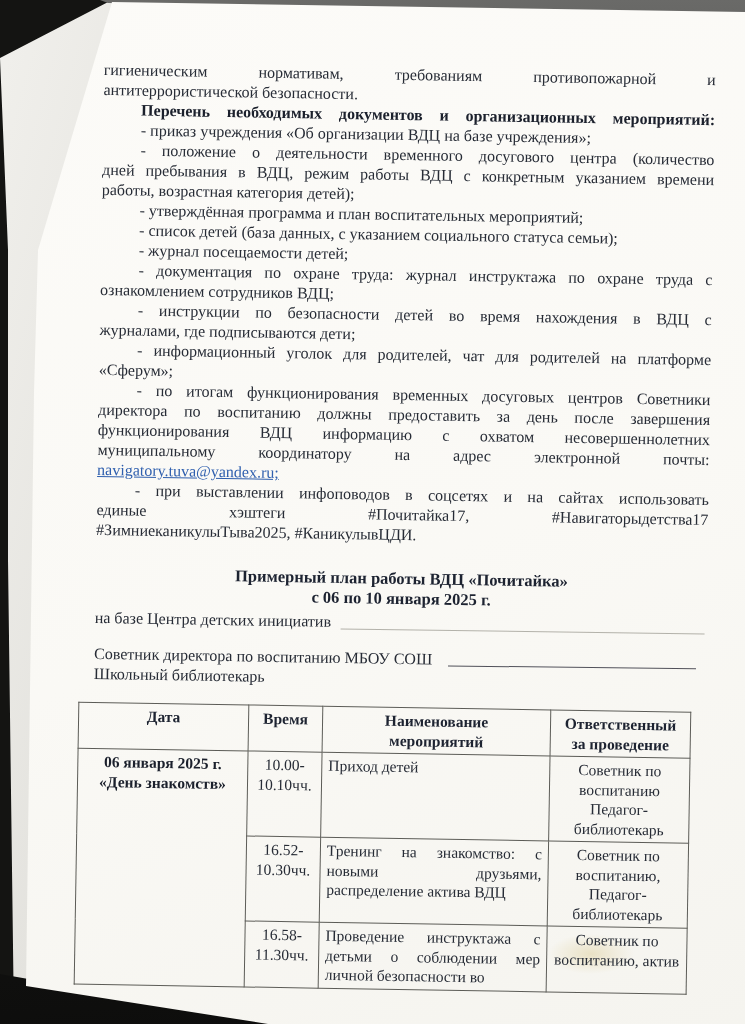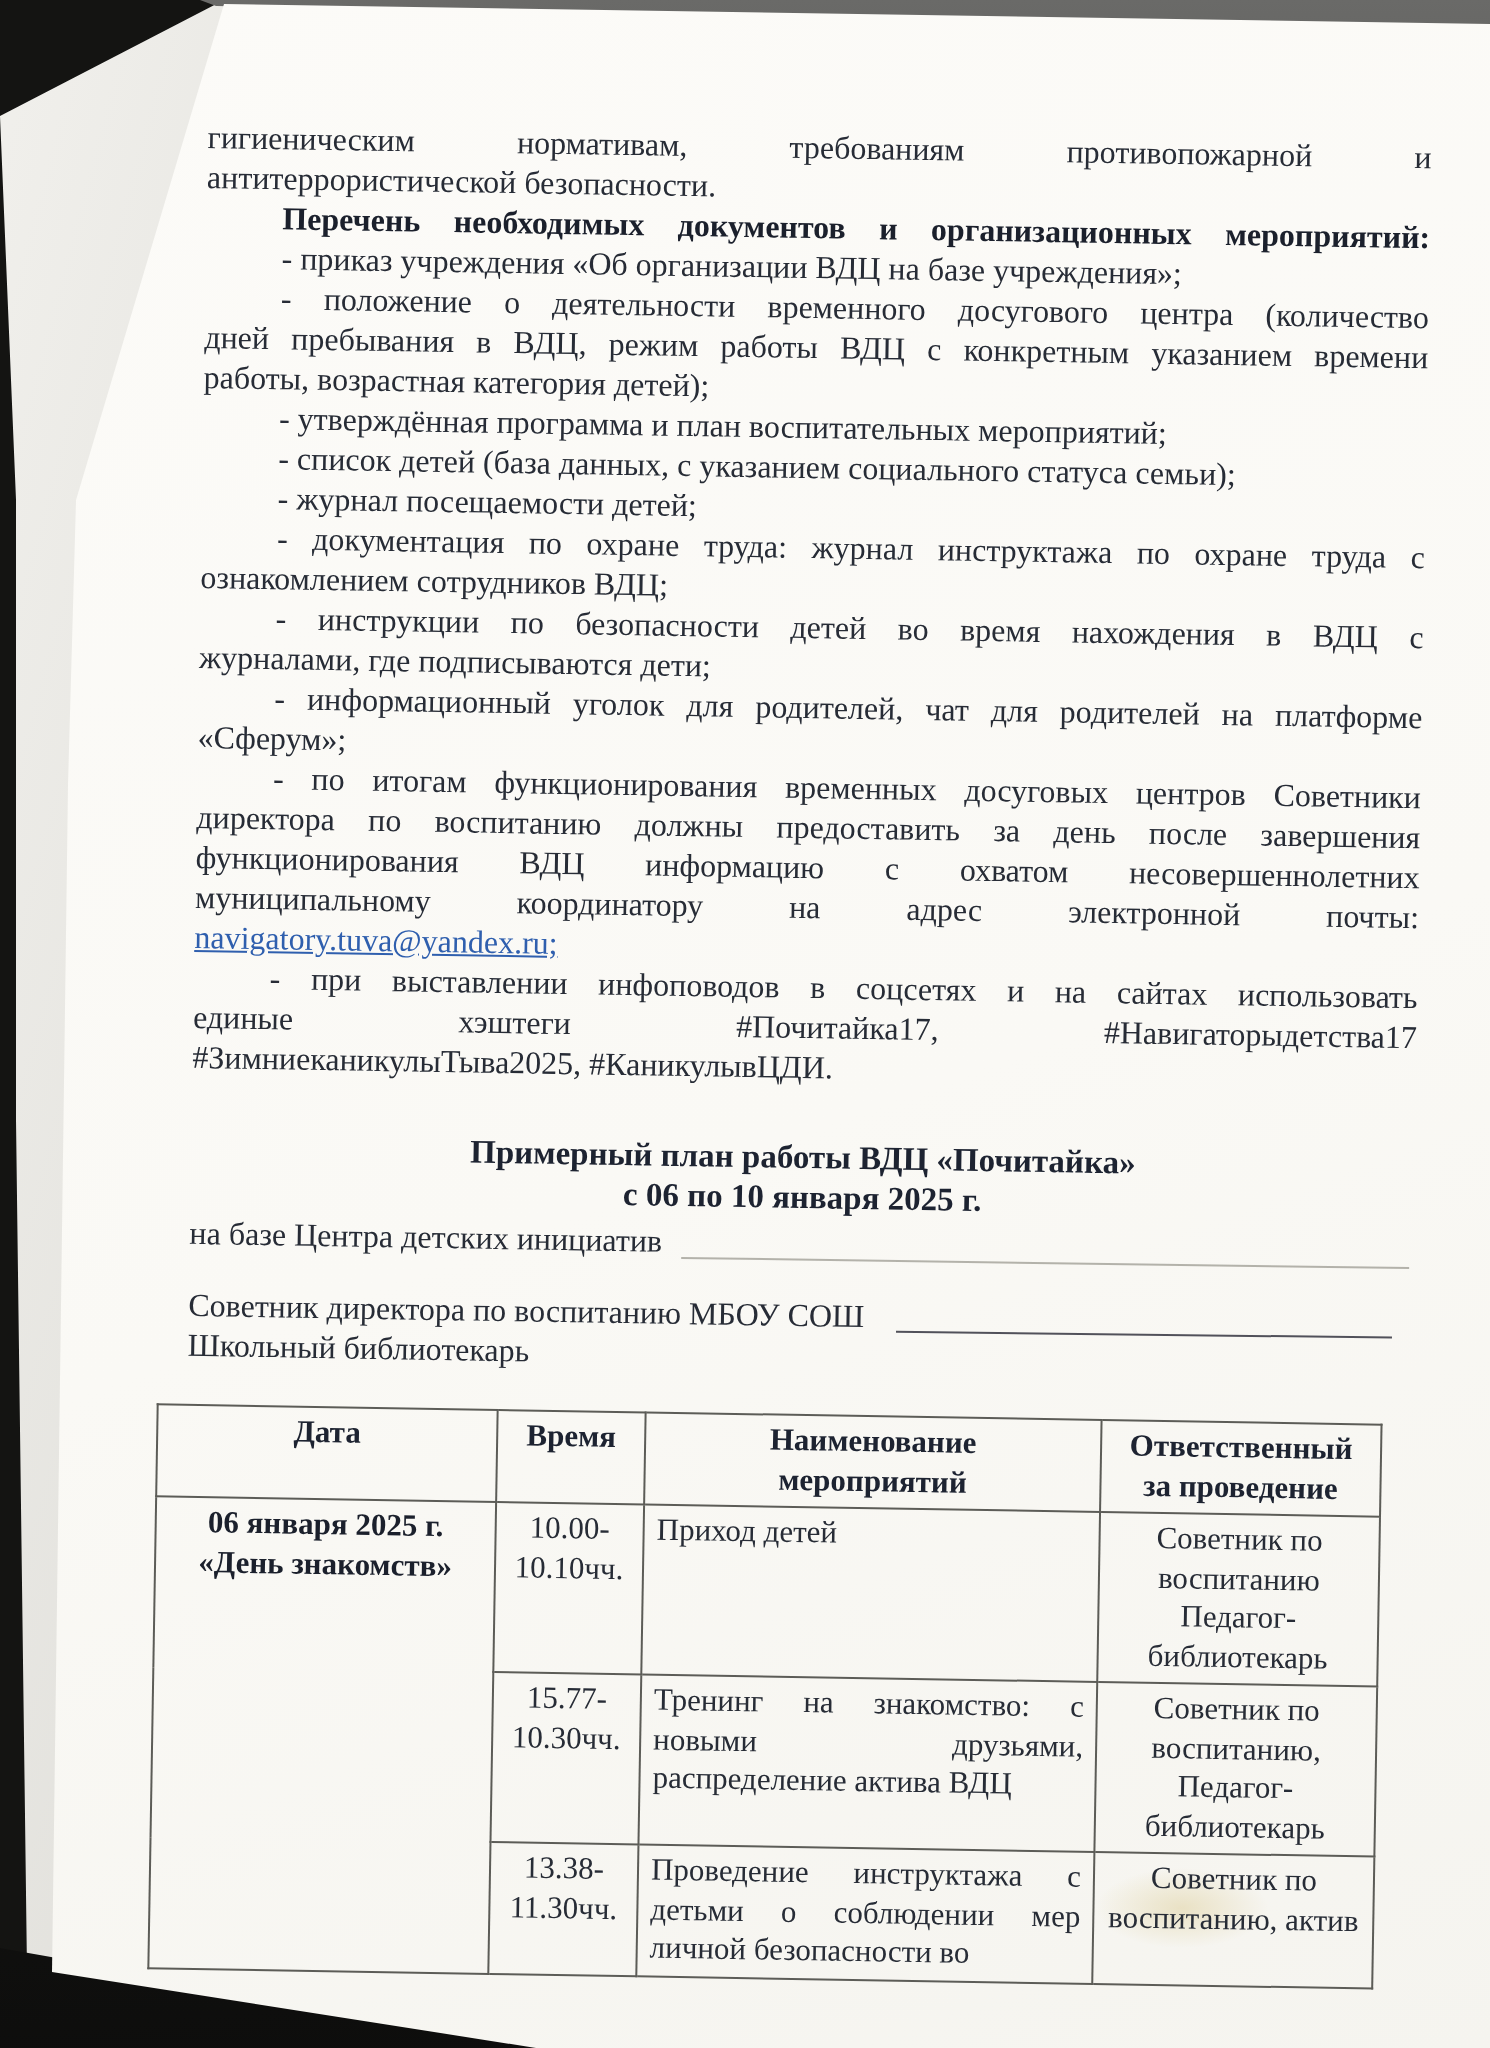--- a/index.html
+++ b/index.html
@@ -147,29 +147,29 @@
         </td>
         <td class="time-cell">
           <div>10.00-</div>
           <div>10.10чч.</div>
         </td>
         <td class="event-cell">Приход детей</td>
         <td class="resp-cell">Советник по воспитанию Педагог-библиотекарь</td>
       </tr>
       <tr>
         <td class="time-cell">
-          <div>15.77-</div>
+          <div>16.52-</div>
           <div>10.30чч.</div>
         </td>
         <td class="event-cell">Тренинг на знакомство: с новыми друзьями, распределение актива ВДЦ</td>
         <td class="resp-cell">Советник по воспитанию, Педагог-библиотекарь</td>
       </tr>
       <tr>
         <td class="time-cell">
-          <div>13.38-</div>
+          <div>16.58-</div>
           <div>11.30чч.</div>
         </td>
         <td class="event-cell">Проведение инструктажа с детьми о соблюдении мер личной безопасности во</td>
         <td class="resp-cell">Советник по воспитанию, актив</td>
       </tr>
     </tbody>
   </table>
 
 </div>
 

